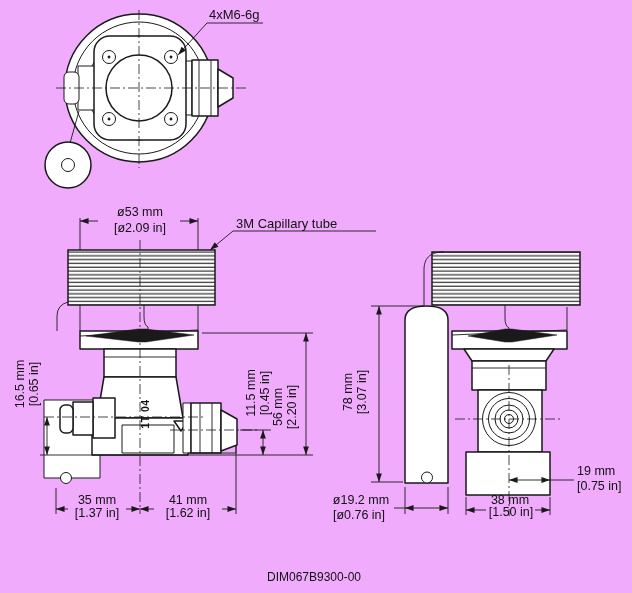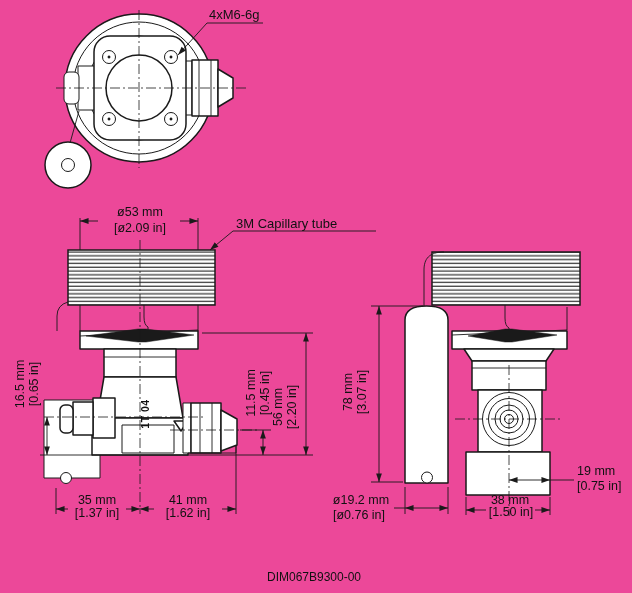--- a/index.html
+++ b/index.html
@@ -1,16 +1,16 @@
 <!DOCTYPE html>
 <html><head>
 <meta charset="utf-8">
 <style>
   html,body{margin:0;padding:0;background:#ffffff;}
-  #stage{position:relative;width:632px;height:593px;background:#ec4899;overflow:hidden;}
+  #stage{position:relative;width:632px;height:593px;background:#f0abfc;overflow:hidden;}
   svg{display:block;}
   svg text{font-family:"Liberation Sans","DejaVu Sans",sans-serif;font-size:12.5px;fill:#111;}
   .lbl{font-size:13px;}
   .code{font-size:12px;}
   .mark{font-size:10.5px;font-weight:bold;letter-spacing:.5px;}
   .ol{fill:#fff;stroke:#1a1a1a;stroke-width:1.5;stroke-linejoin:round;}
   .olt{fill:#fff;stroke:#1a1a1a;stroke-width:1;stroke-linejoin:round;}
   .thin{stroke:#1a1a1a;stroke-width:.9;fill:none;}
   .dim{stroke:#1a1a1a;stroke-width:.9;fill:none;}
   .cl{stroke:#1a1a1a;stroke-width:.8;fill:none;stroke-dasharray:10 3 2 3;}

